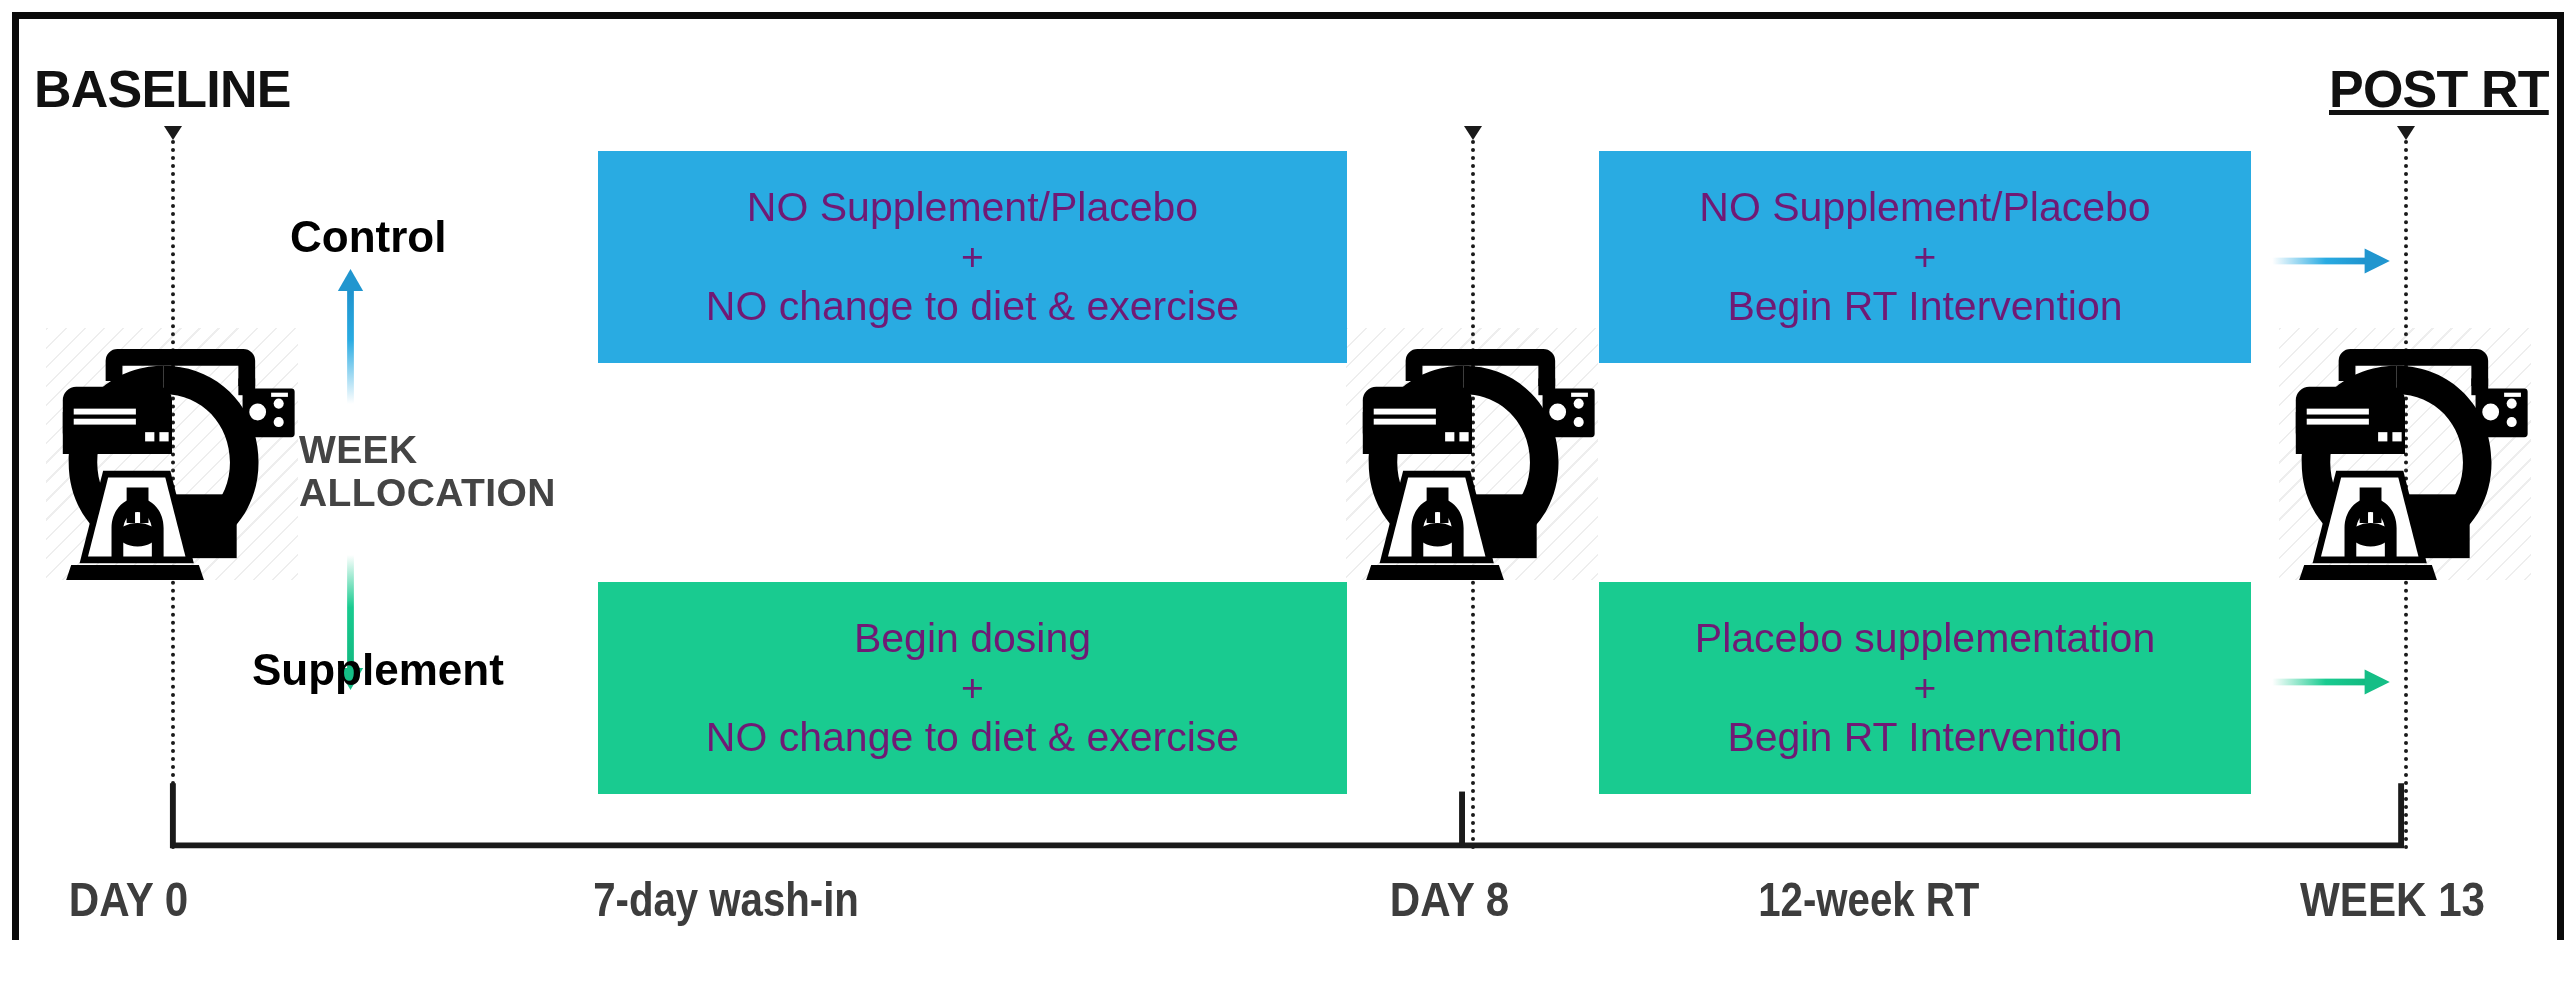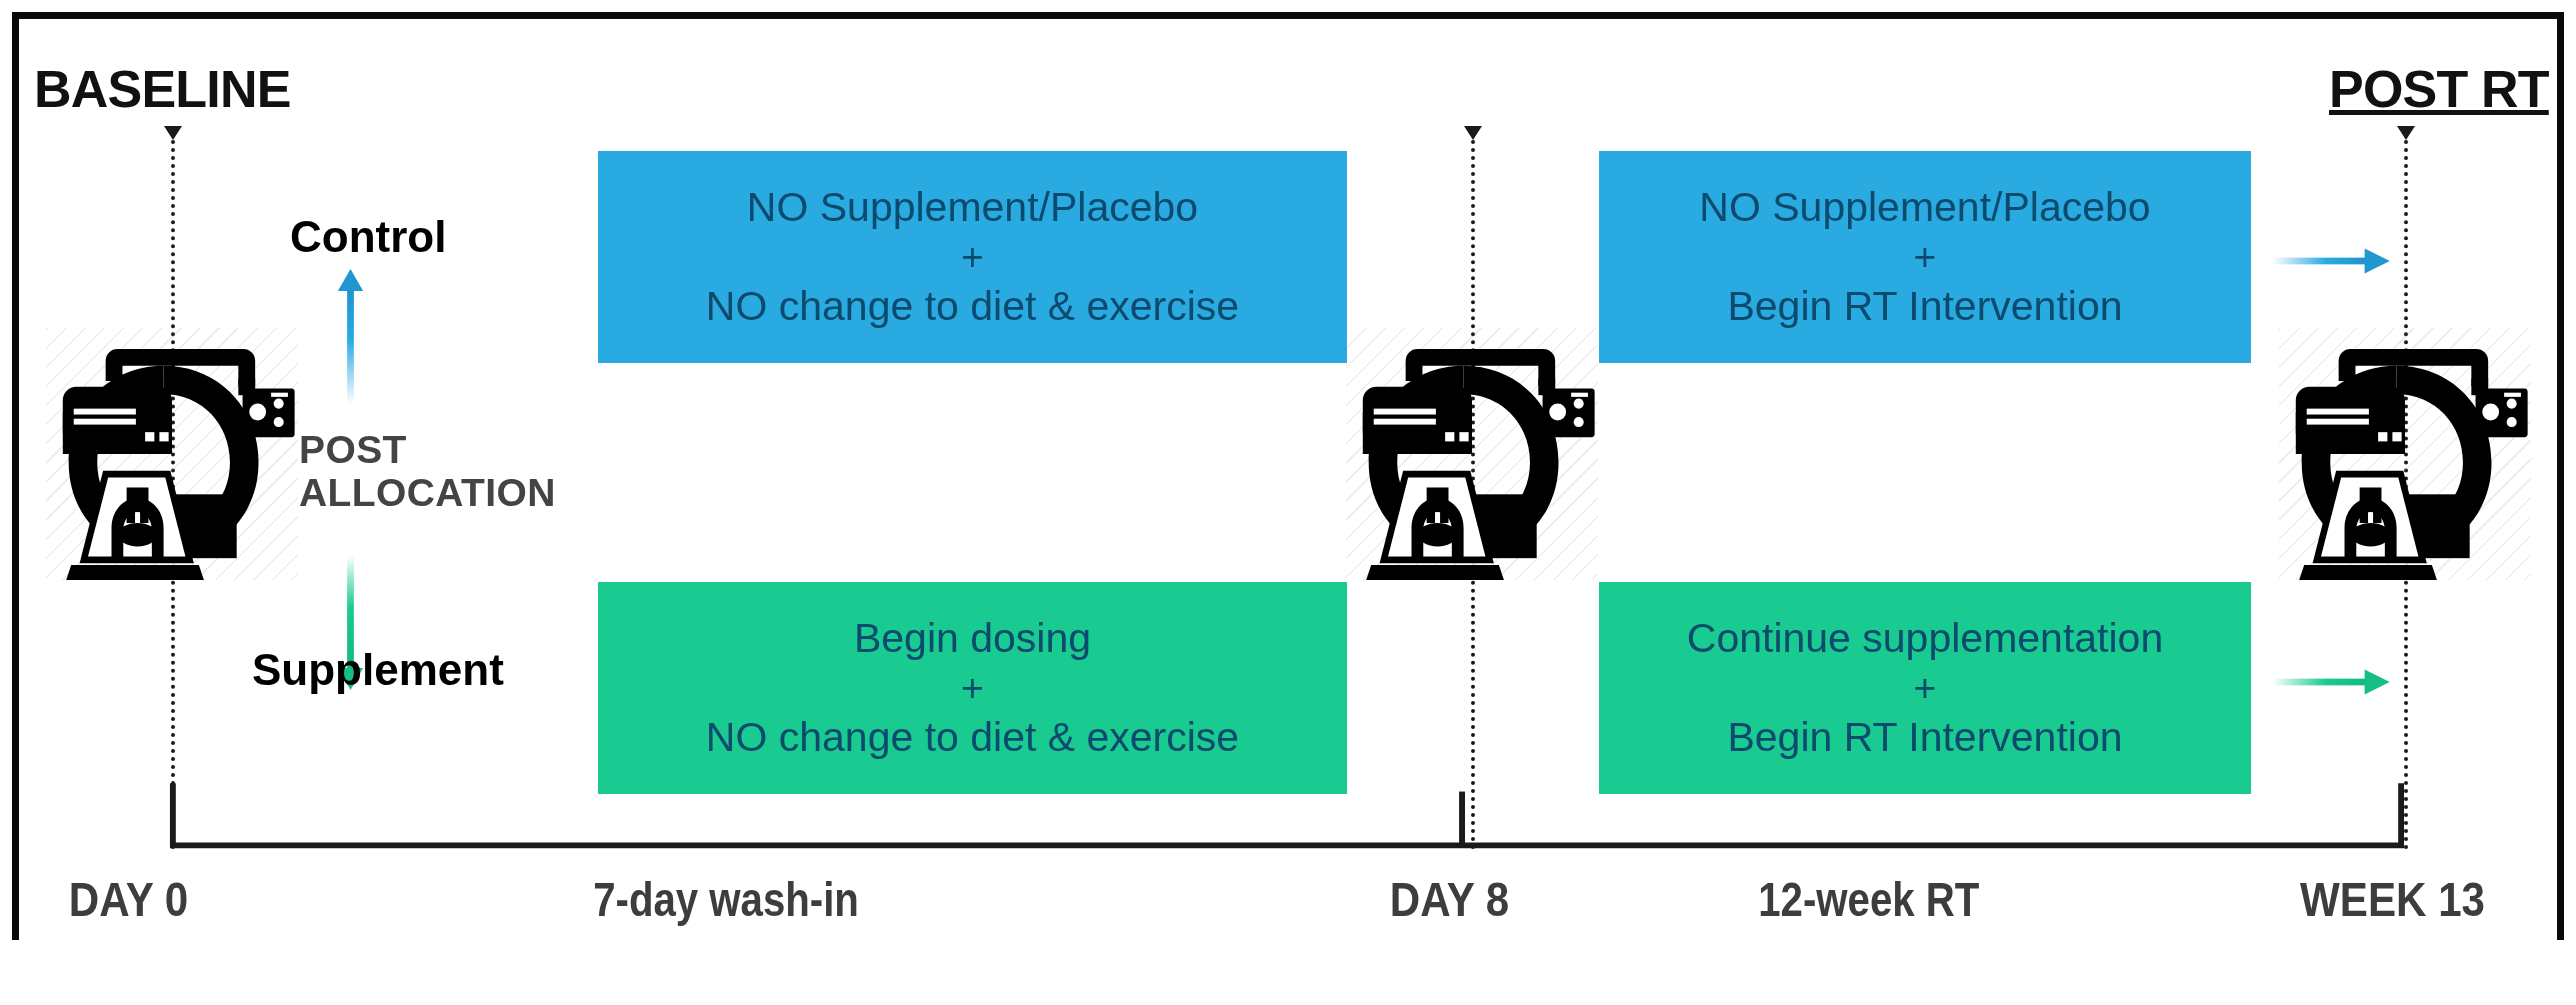--- a/index.html
+++ b/index.html
@@ -113,21 +113,21 @@
     box-sizing: border-box;
     display: flex;
     flex-direction: column;
     align-items: center;
     justify-content: center;
     padding: 6.7px 11.8px;
   }
   .box .line {
     font-family: "Liberation Sans", sans-serif;
     font-size: 41px;
-    color: #0c4a6e;
+    color: #701a75;
     line-height: 1.18;
     text-align: center;
     white-space: nowrap;
   }
   .box .plus {
     font-size: 39px;
     line-height: 1.3;
   }
 
   
@@ -284,21 +284,21 @@
       <linearGradient id="gradUpBlue" x1="0" y1="1" x2="0" y2="0">
         <stop offset="0%" stop-color="#29ABE2" stop-opacity="0"></stop>
         <stop offset="55%" stop-color="#29ABE2" stop-opacity="1"></stop>
         <stop offset="100%" stop-color="#1E91CC" stop-opacity="1"></stop>
       </linearGradient>
     </defs>
     <rect x="19" y="22" width="8" height="138" fill="url(#gradUpBlue)"></rect>
     <path d="M23 0 L38 26 L8 26 Z" fill="#2196CF"></path>
   </svg>
 
-  <div class="alloc-label" style="left:299px; top:429px;">POST
+  <div class="alloc-label" style="left:299px; top:429px;">WEEK
 ALLOCATION</div>
 
   <svg class="vert-arrow" style="left:331px; top:555px;" width="39" height="135" viewBox="0 0 46 160">
     <defs>
       <linearGradient id="gradDownGreen" x1="0" y1="0" x2="0" y2="1">
         <stop offset="0%" stop-color="#19CB90" stop-opacity="0"></stop>
         <stop offset="45%" stop-color="#19CB90" stop-opacity="1"></stop>
         <stop offset="100%" stop-color="#12B87F" stop-opacity="1"></stop>
       </linearGradient>
     </defs>
@@ -332,21 +332,21 @@
     <path d="M140 25 L110 40 L110 10 Z" fill="#2196CF"></path>
   </svg>
 
   <div class="box" style="left:598px; top:582px; width:749px; height:212px; background:#19CB90;">
     <div class="line">Begin dosing</div>
     <div class="line plus">+</div>
     <div class="line">NO change to diet &amp; exercise</div>
   </div>
 
   <div class="box" style="left:1599px; top:582px; width:652px; height:212px; background:#19CB90;">
-    <div class="line">Continue supplementation</div>
+    <div class="line">Placebo supplementation</div>
     <div class="line plus">+</div>
     <div class="line">Begin RT Intervention</div>
   </div>
 
   <svg class="hz-arrow" style="left:2272px; top:661px;" width="118" height="42" viewBox="0 0 140 50">
     <defs>
       <linearGradient id="gradRightGreen" x1="0" y1="0" x2="1" y2="0">
         <stop offset="0%" stop-color="#19CB90" stop-opacity="0"></stop>
         <stop offset="55%" stop-color="#19CB90" stop-opacity="1"></stop>
         <stop offset="100%" stop-color="#12B87F" stop-opacity="1"></stop>

